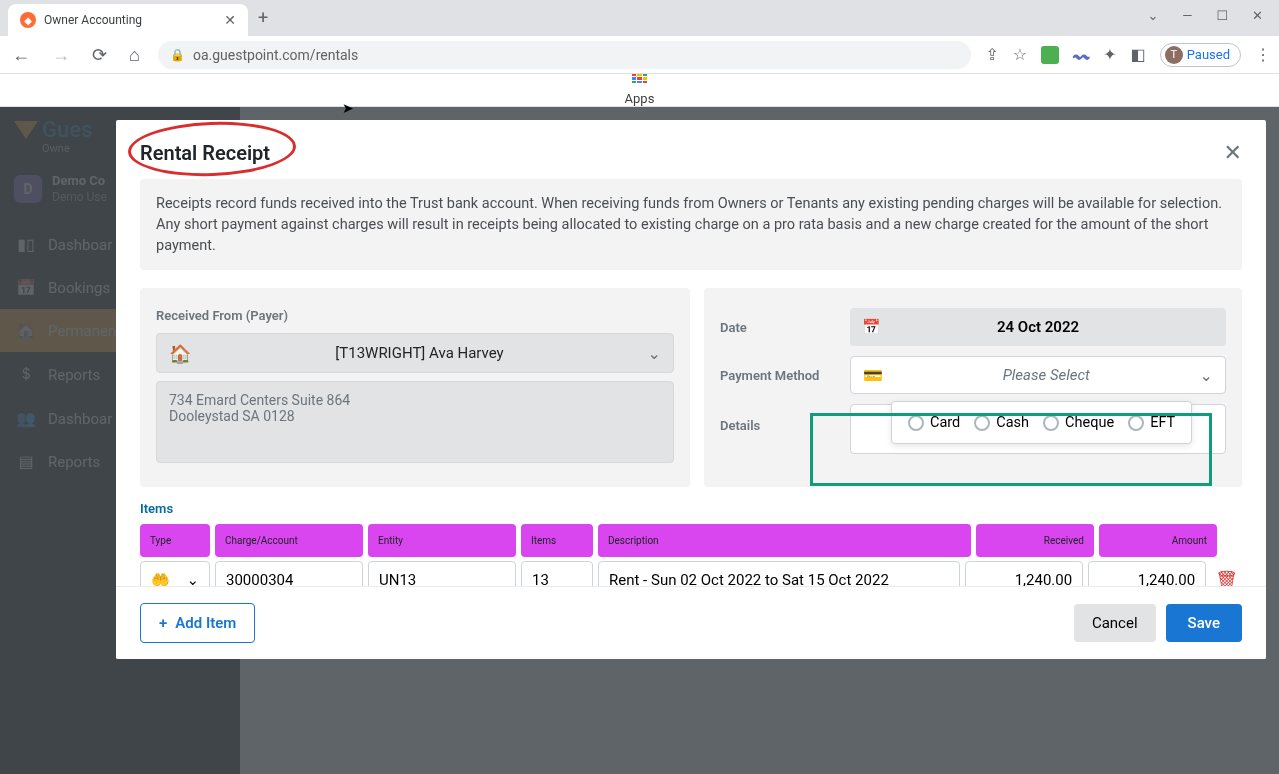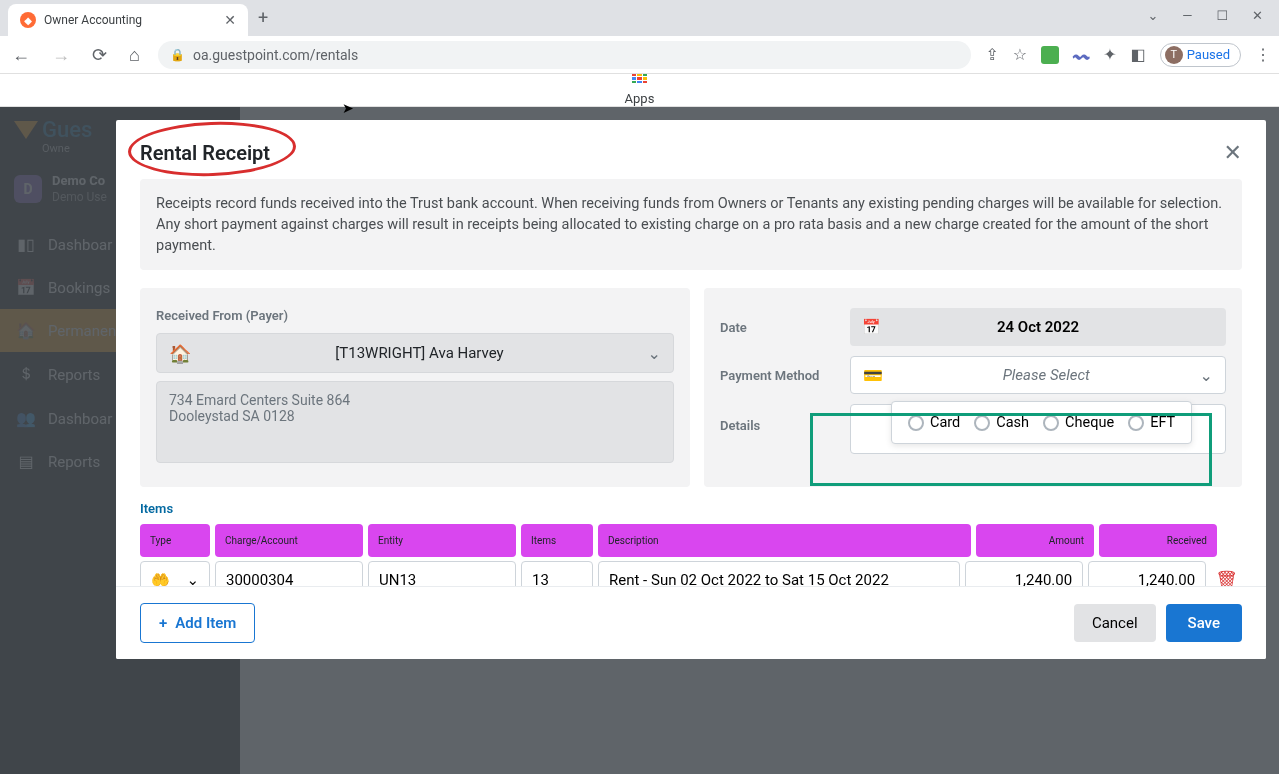--- a/index.html
+++ b/index.html
@@ -281,22 +281,22 @@
 
   <div class="annotation-box"></div>
 
   <div class="items-label">Items</div>
   <div class="items-table">
     <div class="th col-type">Type</div>
     <div class="th col-charge">Charge/Account</div>
     <div class="th col-entity">Entity</div>
     <div class="th col-door">Items</div>
     <div class="th col-desc">Description</div>
+    <div class="th col-received">Received</div>
     <div class="th col-amount">Amount</div>
-    <div class="th col-received">Received</div>
     <div style="width:20px;"></div>
   </div>
   <div class="items-table">
     <div class="td col-type">
         <span class="type-dd">
           <span>🤲</span>
           <span>⌄</span>
         </span>
       </div>
     <div class="td col-charge">30000304</div>

